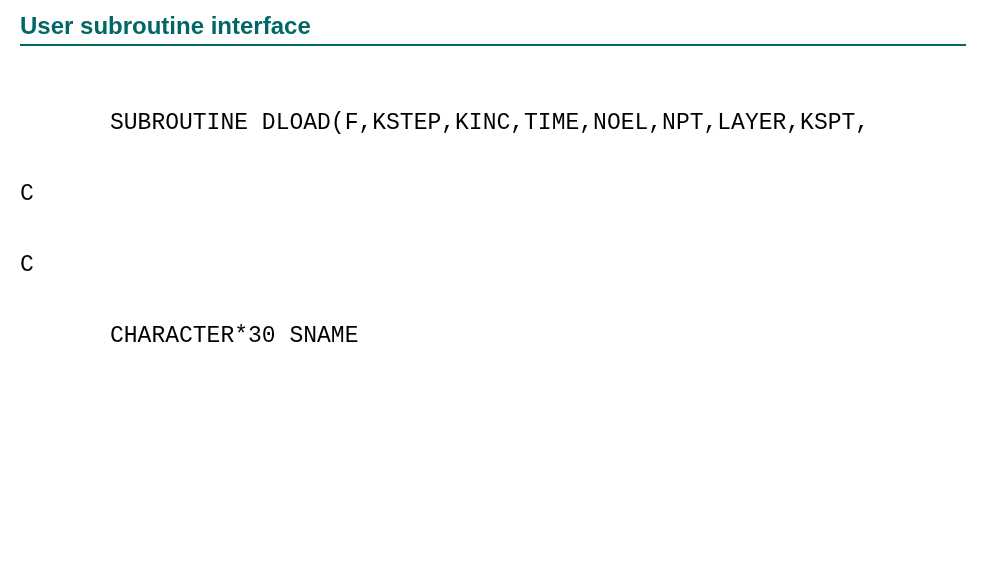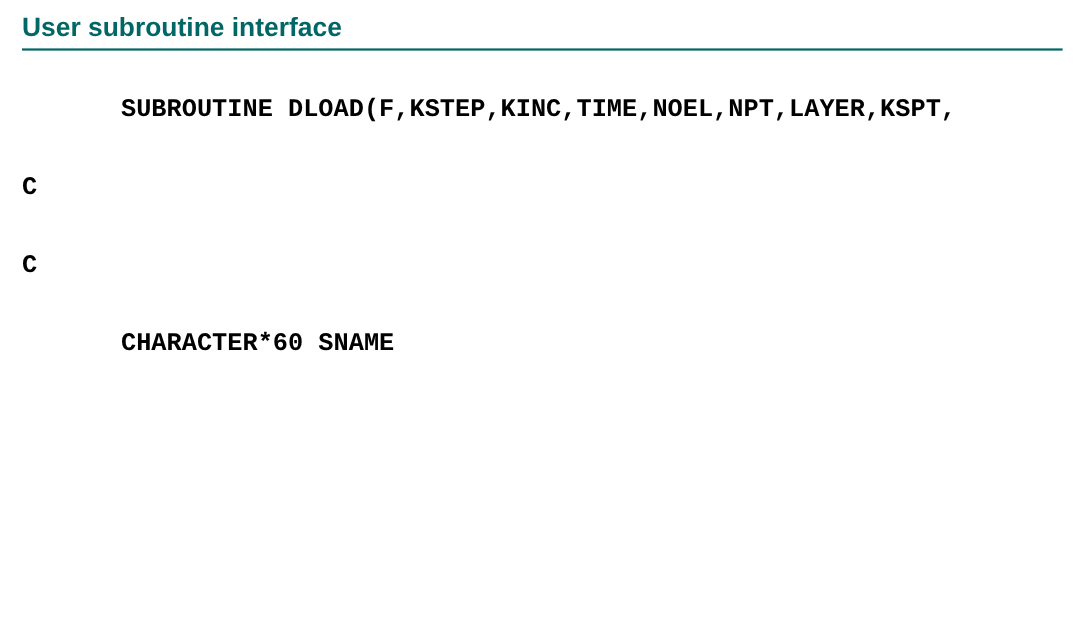--- a/index.html
+++ b/index.html
@@ -9,52 +9,52 @@
       background: #fff;
       width: 986px;
       box-sizing: border-box;
     }
     .section-title {
       color: #006666;
       font-size: 24px;
       font-weight: bold;
       padding-bottom: 4px;
       border-bottom: 2px solid #006666;
+      margin-bottom: 24px;
     }
     .code-block {
       font-family: "Courier New", Courier, monospace;
       font-size: 23px;
       line-height: 1.55;
       color: #000;
       white-space: pre;
       padding-left: 0;
     }
     .code-line {
       white-space: pre;
-      font-weight: bold;
     }
     .indent1 {
       padding-left: 90px;
     }
     .indent-cont {
       padding-left: 60px;
     }
     .col1 {
       padding-left: 0;
     }
   </style>
 </head>
 <body>
 
 <div class="section-title">User subroutine interface</div>
 
 <div class="code-block">
 <div class="code-line indent1">SUBROUTINE DLOAD(F,KSTEP,KINC,TIME,NOEL,NPT,LAYER,KSPT,</div>
 <div class="code-line col1">C</div>
 <div class="code-line col1">C</div>
-<div class="code-line indent1">CHARACTER*60 SNAME</div>
+<div class="code-line indent1">CHARACTER*30 SNAME</div>
 
 
 
 
 
 
 </div>
 
 </body></html>

